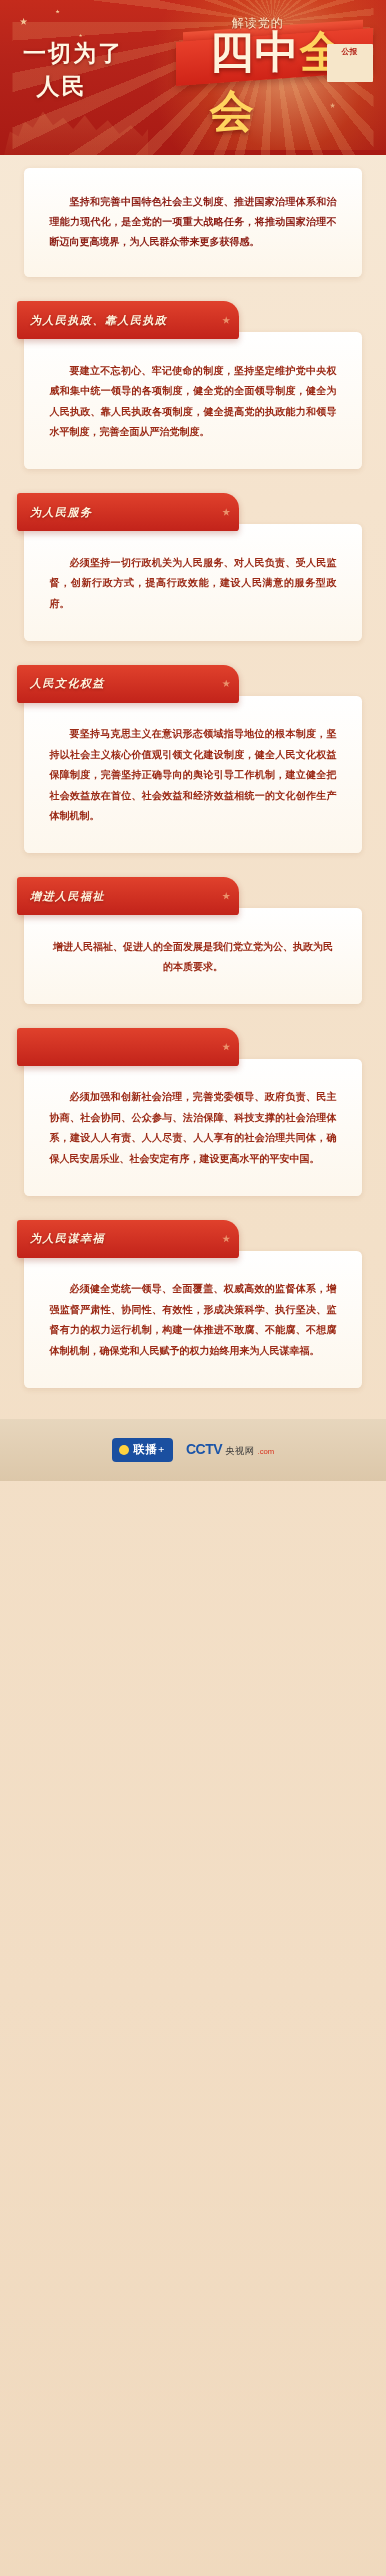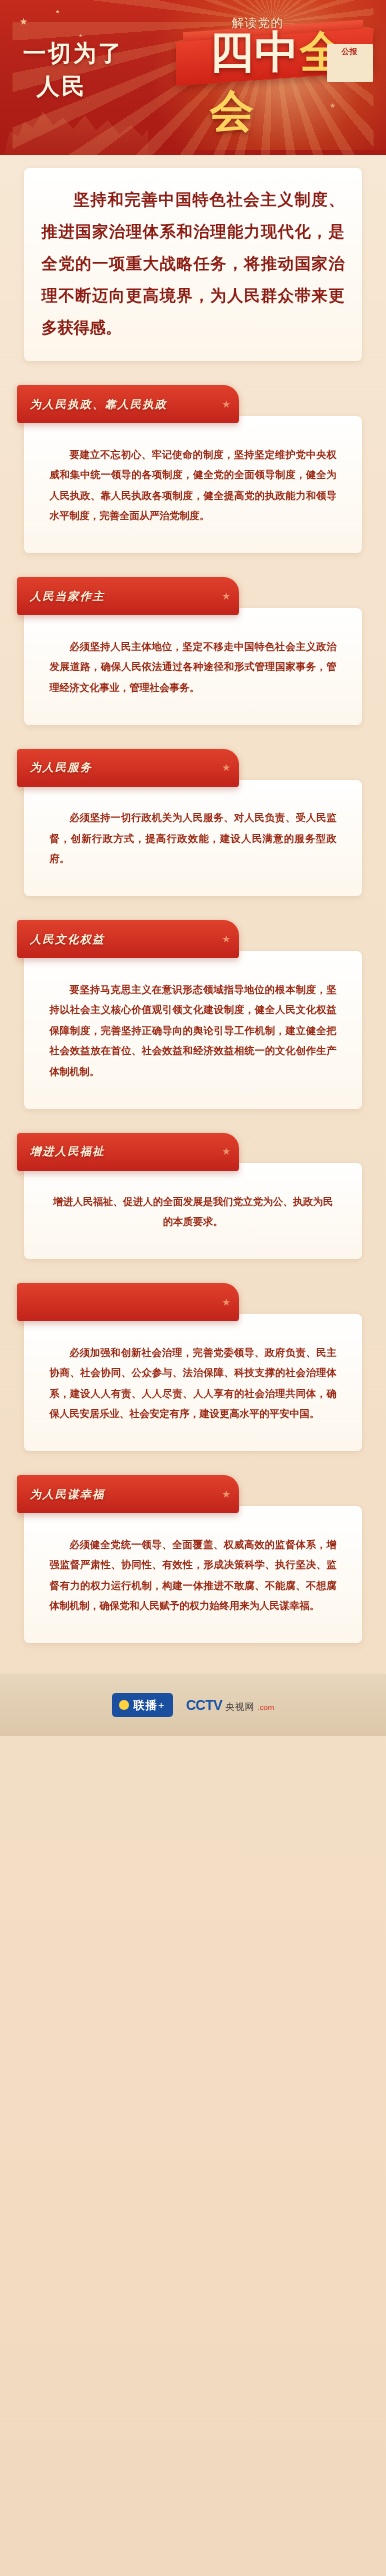--- a/index.html
+++ b/index.html
@@ -129,23 +129,23 @@
 
   
   .lead {
     margin: 13.4px 24px 4.1px 24px;
     padding: 15.5px 17.5px 17.5px 17.5px;
     background: linear-gradient(180deg, #ffffff 0%, #fdf6ea 100%);
     border-radius: 5.2px;
     box-shadow: 0 1.5px 5.2px rgba(150,90,50,.12);
   }
   .lead p {
-    margin: 0;
+    margin: 8px;
     color: #8c1d14;
-    font-size: 16px;
+    font-size: 10px;
     line-height: 2.0;
     text-align: justify;
     text-indent: 2em;
     font-family: "Liberation Serif", serif;
     font-weight: bold;
   }
 
   
   .section { position: relative; margin: 24px 0 0 0; }
   .banner {
@@ -289,29 +289,20 @@
   <div class="section">
     <div class="banner">
       <div class="btitle">为人民执政、靠人民执政</div>
       <div class="deco"></div>
     </div>
     <div class="card">
       <p>要建立不忘初心、牢记使命的制度，坚持坚定维护党中央权威和集中统一领导的各项制度，健全党的全面领导制度，健全为人民执政、靠人民执政各项制度，健全提高党的执政能力和领导水平制度，完善全面从严治党制度。</p>
     </div>
   </div>
 
-  <div class="section">
-    <div class="banner">
-      <div class="btitle">人民当家作主</div>
-      <div class="deco"></div>
-    </div>
-    <div class="card">
-      <p>必须坚持人民主体地位，坚定不移走中国特色社会主义政治发展道路，确保人民依法通过各种途径和形式管理国家事务，管理经济文化事业，管理社会事务。</p>
-    </div>
-  </div>
 
   <div class="section">
     <div class="banner">
       <div class="btitle">为人民服务</div>
       <div class="deco"></div>
     </div>
     <div class="card">
       <p>必须坚持一切行政机关为人民服务、对人民负责、受人民监督，创新行政方式，提高行政效能，建设人民满意的服务型政府。</p>
     </div>
   </div>

